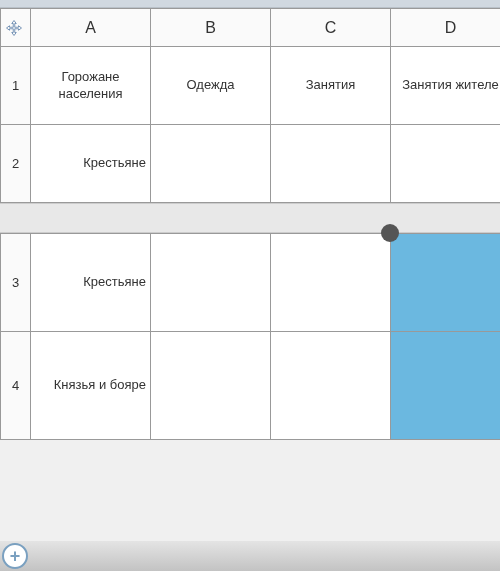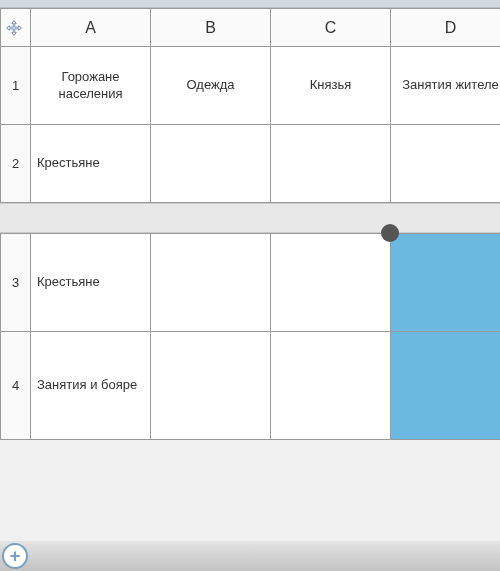--- a/index.html
+++ b/index.html
@@ -58,21 +58,21 @@
       width: 18px;
       height: 18px;
     }
     .data-cell {
       height: 78px;
       padding: 4px;
       font-size: 12px;
       line-height: 1.3;
     }
     .data-cell.left-align {
-      text-align: left;
+      text-align: right;
       padding-left: 6px;
     }
     .gap {
       height: 30px;
       background: #e8e8e8;
       border-top: 1px solid #ccc;
       border-bottom: 1px solid #ccc;
     }
     .selected-cell {
       background: #6bb8e0;
@@ -133,21 +133,21 @@
       </th>
       <th>A</th>
       <th>B</th>
       <th>C</th>
       <th>D</th>
     </tr>
     <tr>
       <th class="row-header">1</th>
       <td class="data-cell">Горожане населения</td>
       <td class="data-cell">Одежда</td>
-      <td class="data-cell">Князья</td>
+      <td class="data-cell">Занятия</td>
       <td class="data-cell">Занятия жителе</td>
     </tr>
     <tr>
       <th class="row-header">2</th>
       <td class="data-cell left-align">Крестьяне</td>
       <td class="data-cell"></td>
       <td class="data-cell"></td>
       <td class="data-cell"></td>
     </tr>
   </tbody>
@@ -168,21 +168,21 @@
     <tbody>
         <tr>
       <th class="row-header" style="height:98px">3</th>
       <td class="data-cell left-align" style="height:98px">Крестьяне</td>
       <td class="data-cell" style="height:98px"></td>
       <td class="data-cell" style="height:98px"></td>
       <td class="data-cell selected-cell" style="height:98px"></td>
     </tr>
     <tr>
       <th class="row-header" style="height:108px">4</th>
-      <td class="data-cell left-align" style="height:108px">Занятия и бояре</td>
+      <td class="data-cell left-align" style="height:108px">Князья и бояре</td>
       <td class="data-cell" style="height:108px"></td>
       <td class="data-cell" style="height:108px"></td>
       <td class="data-cell selected-cell" style="height:108px"></td>
     </tr>
   </tbody>
     </table>
   <div class="selection-handle" style="left:381px; top:-9px;"></div>
 </div>
 
 <div class="bottom-bg"></div>

